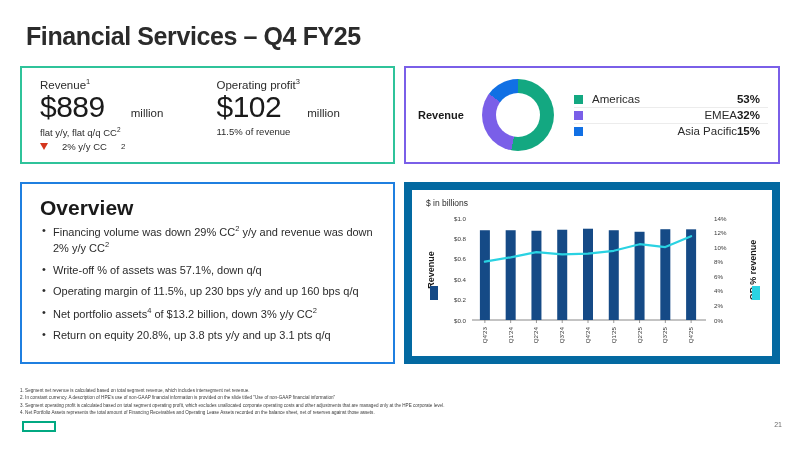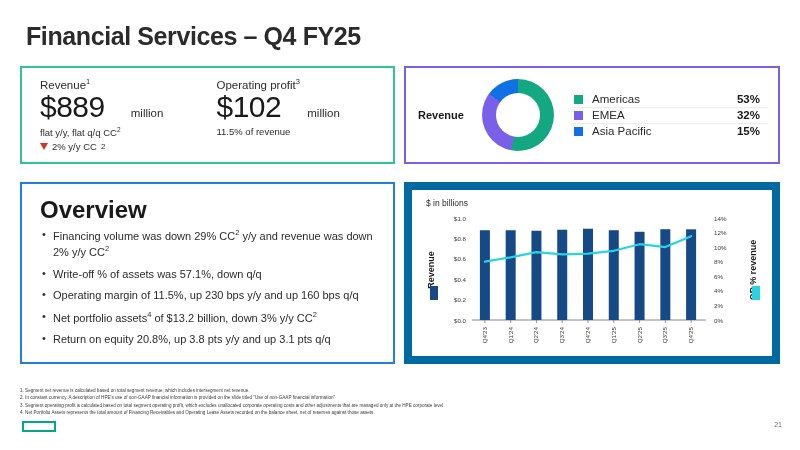--- a/index.html
+++ b/index.html
@@ -30,46 +30,46 @@
   #kpi-panel { left: 20px; top: 66px; width: 375px; height: 98px; }
   .kpi-wrap { display:flex; padding: 9px 0 0 18px; }
   .kpi { width: 180px; }
   .kpi-label { font-size: 11.5px; color:#2b2b2b; }
   .kpi-label sup { font-size: 7.5px; }
   .kpi-value-row { display:flex; align-items: baseline; margin-top: -1px; gap: 20px; }
   .kpi-value { font-size: 30px; letter-spacing:-0.5px; color:#1a1a1a; }
   .kpi-unit { font-size: 11.5px; margin-left: 6px; color:#2b2b2b; }
   .kpi-sub { font-size: 9.5px; color:#2b2b2b; margin-top: 2px; line-height: 1.35; }
   .kpi-sub sup { font-size: 6.5px; }
-  .kpi-delta { font-size: 9.5px; color:#2b2b2b; display:flex; align-items:center; gap:4px; margin-top:1px;}
+  .kpi-delta { font-size: 9.5px; color:#2b2b2b; display:flex; align-items:center; gap:14px; margin-top:1px;}
   .tri-down {
     width:0; height:0; border-left:4.5px solid transparent; border-right:4.5px solid transparent;
     border-top:7px solid #d4351c; display:inline-block;
   }
 
   
   #donut-panel { left: 404px; top: 66px; width: 376px; height: 98px; }
   .donut-inner { display:flex; align-items:center; height:100%; padding: 0 10px 0 12px; }
   .donut-title { font-size: 11px; font-weight: bold; color:#1a1a1a; width: 62px; }
   .donut { position:relative; width: 72px; height: 72px; border-radius:50%;
            margin-left: 2px; flex: 0 0 auto; }
   .donut .hole {
     position:absolute; left:50%; top:50%; transform:translate(-50%,-50%);
     width: 44px; height: 44px; background:#fff; border-radius:50%;
   }
   .legend { margin-left: 20px; flex: 1; }
   .legend-row { display:flex; align-items:center; font-size: 11.5px; padding: 1.5px 0; }
-  .legend-row + .legend-row { border-top: 1px solid #ececec; }
+  .legend-row + .legend-row { border-top: 1px solid #ececec; text-align: right; }
   .sw { width: 9px; height: 9px; flex: 0 0 auto; margin-right: 9px; }
   .legend-name { flex: 1; color:#2b2b2b; }
   .legend-val { font-weight: bold; font-size: 11.5px; color:#1a1a1a; padding-right: 8px; }
 
   
   #overview-panel { left: 20px; top: 182px; width: 375px; height: 182px; }
-  .ov-title { font-size: 24px; font-weight:bold; margin: 12px 0 4px 18px; color:#1a1a1a; }
+  .ov-title { font-size: 21px; font-weight:bold; margin: 12px 0 4px 18px; color:#1a1a1a; }
   .ov-list { list-style:none; margin: 0 14px 0 20px; }
   .ov-list li {
     position:relative; font-size: 11px; line-height: 1.42; color:#2b2b2b;
     padding-left: 11px; margin-bottom: 6px;
   }
   .ov-list li::before {
     content:"•"; position:absolute; left:0; top:-1px; font-size: 11px; color:#2b2b2b;
   }
   .ov-list sup { font-size: 7.5px; }
 

